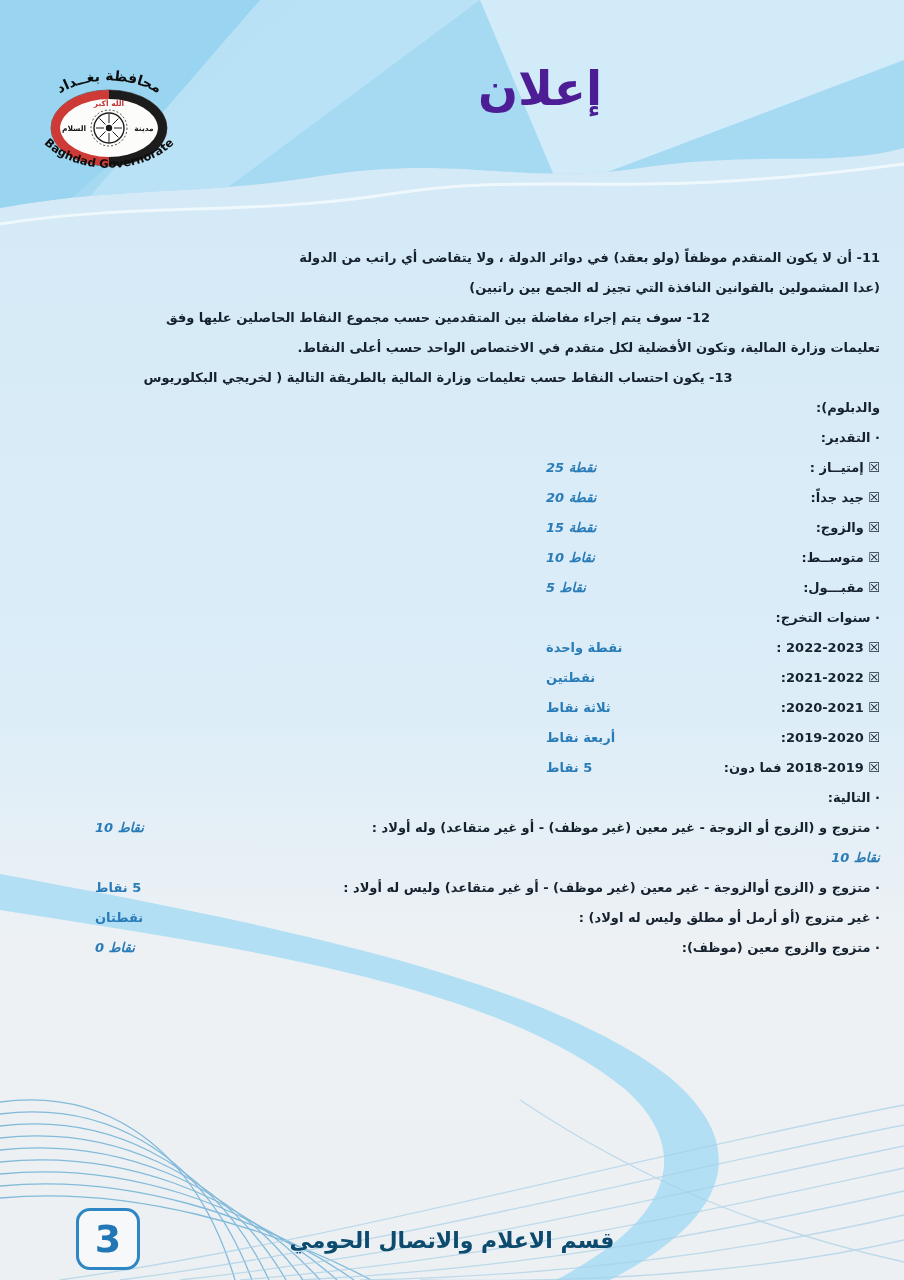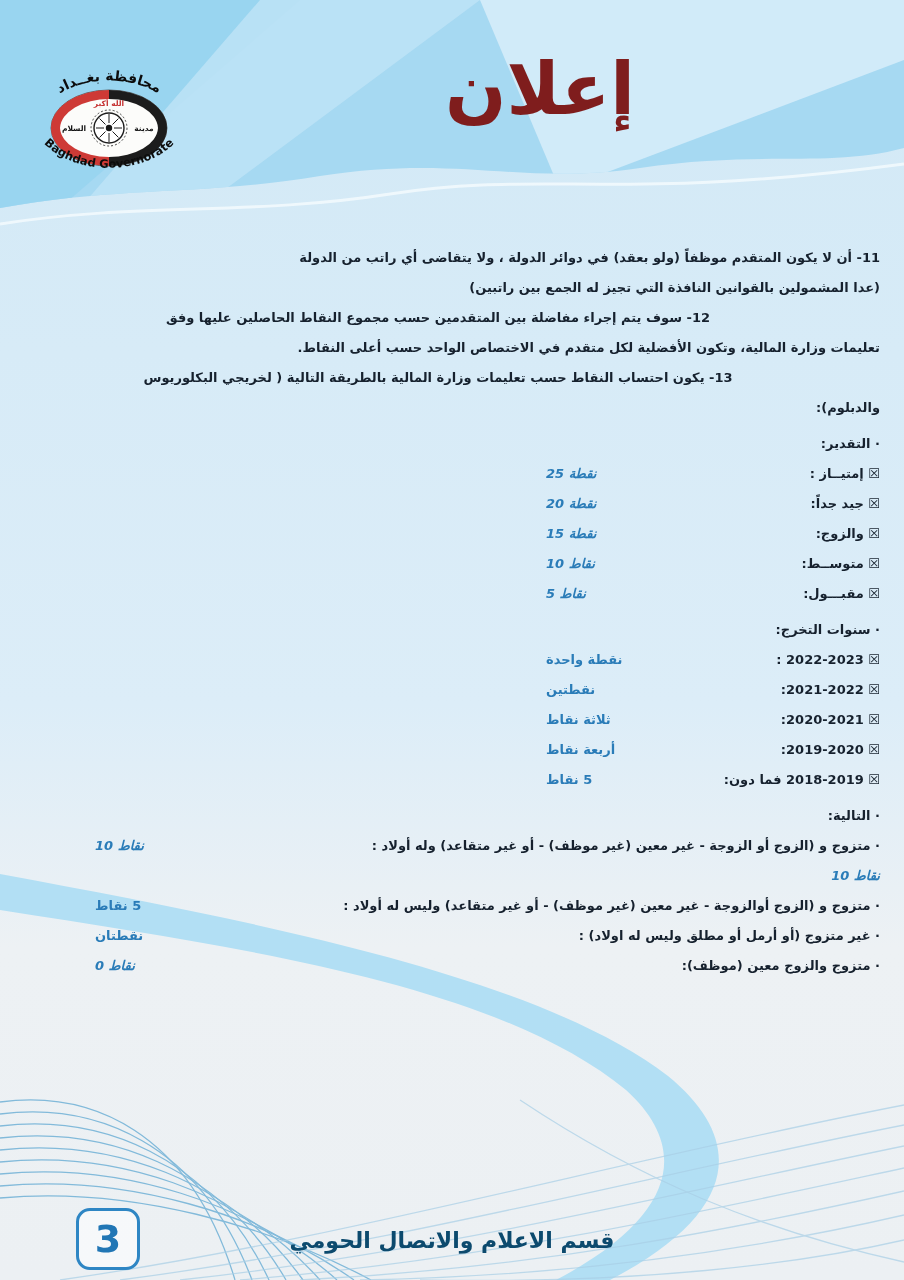--- a/index.html
+++ b/index.html
@@ -4,29 +4,29 @@
 <style>
   html,body{margin:0;padding:0;background:#9aa3aa;}
   .page{
     position:relative;width:904px;height:1280px;margin:0 auto;overflow:hidden;
     direction:rtl;font-family:"DejaVu Sans",sans-serif;background:#d9ecf7;
   }
   .bg{position:absolute;left:0;top:0;z-index:0;}
   .logo{position:absolute;left:26px;top:44px;z-index:3;}
   .title{
     position:absolute;top:34px;left:360px;width:360px;z-index:2;
-    text-align:center;font-size:72px;font-weight:bold;color:#7f1d1d;line-height:110px;
+    text-align:center;font-size:47px;font-weight:bold;color:#4c1d95;line-height:110px;
   }
   .content{
     position:absolute;top:243px;right:24px;left:24px;z-index:2;
     color:#16212e;font-weight:bold;font-size:13px;
   }
   .pline{height:30px;line-height:30px;text-align:right;white-space:nowrap;}
   .pline.indent{padding-right:28px;text-align:center;}
-  .heading{height:30px;line-height:30px;margin-top:6px;text-align:right;white-space:nowrap;}
+  .heading{height:30px;line-height:30px;text-align:right;white-space:nowrap;}
   .row{display:flex;justify-content:space-between;align-items:baseline;height:30px;line-height:30px;white-space:nowrap;}
   .row.c2{margin-left:522px;}
   .row.c3{margin-left:71px;}
   .lbl{text-align:right;}
   .val{color:#2a7cb8;font-weight:bold;}
   .v-ltr{direction:ltr;unicode-bidi:isolate;font-style:italic;}
   .pagebox{
     position:absolute;left:76px;top:1208px;width:58px;height:56px;z-index:3;
     border:3px solid #2e86c4;border-radius:14px;background:rgba(255,255,255,.55);
     color:#2176b5;font-size:38px;font-weight:bold;

